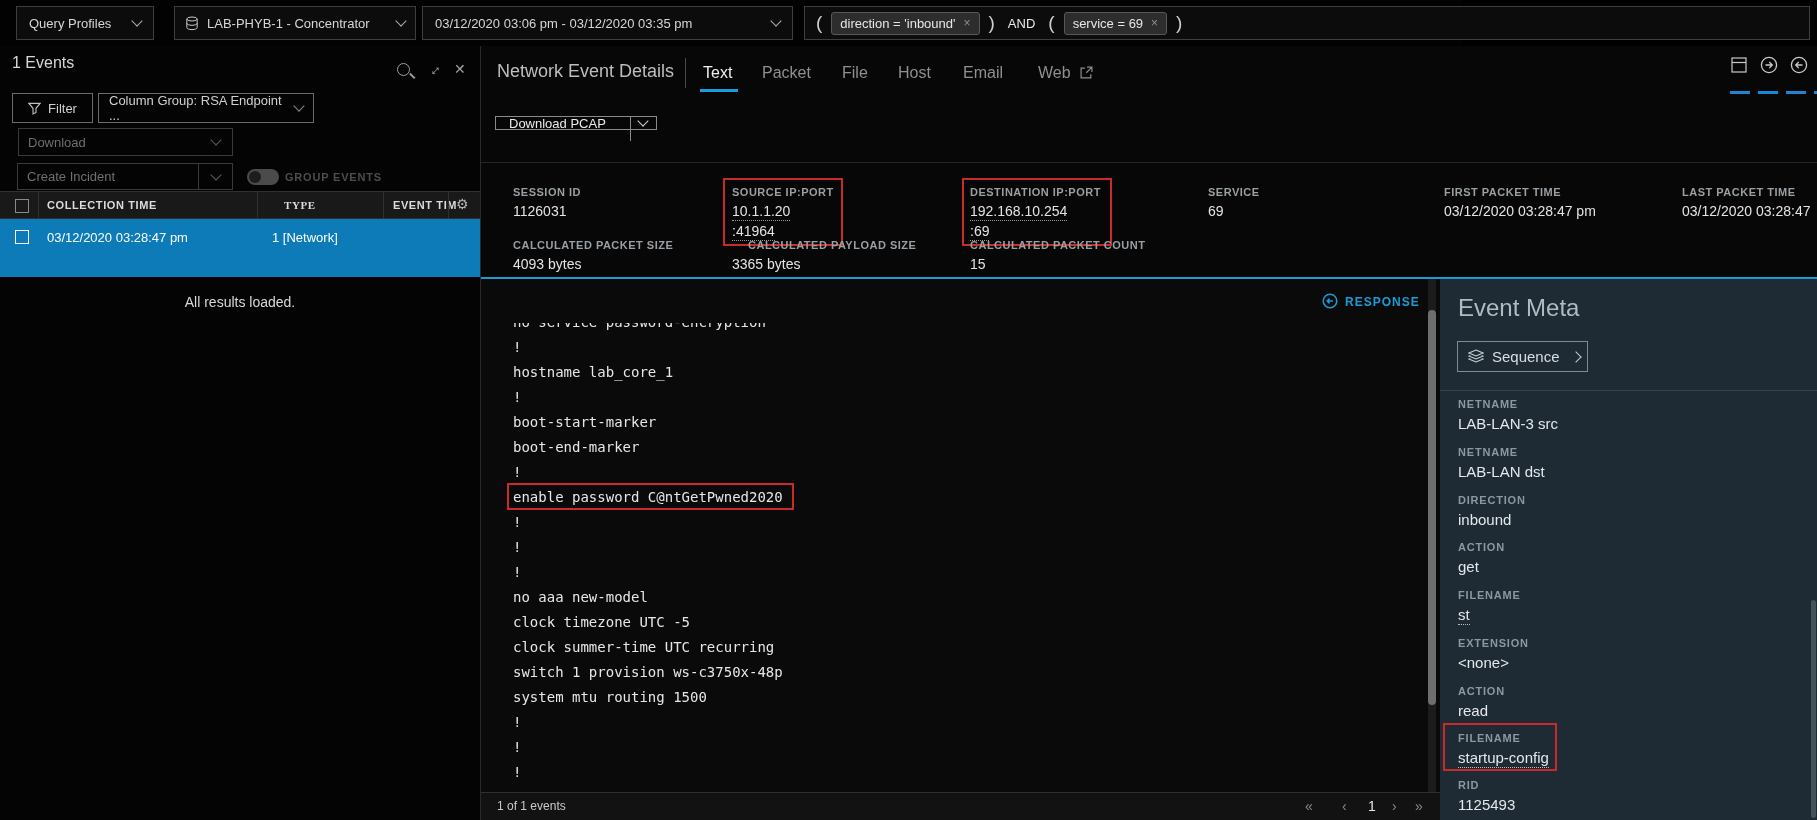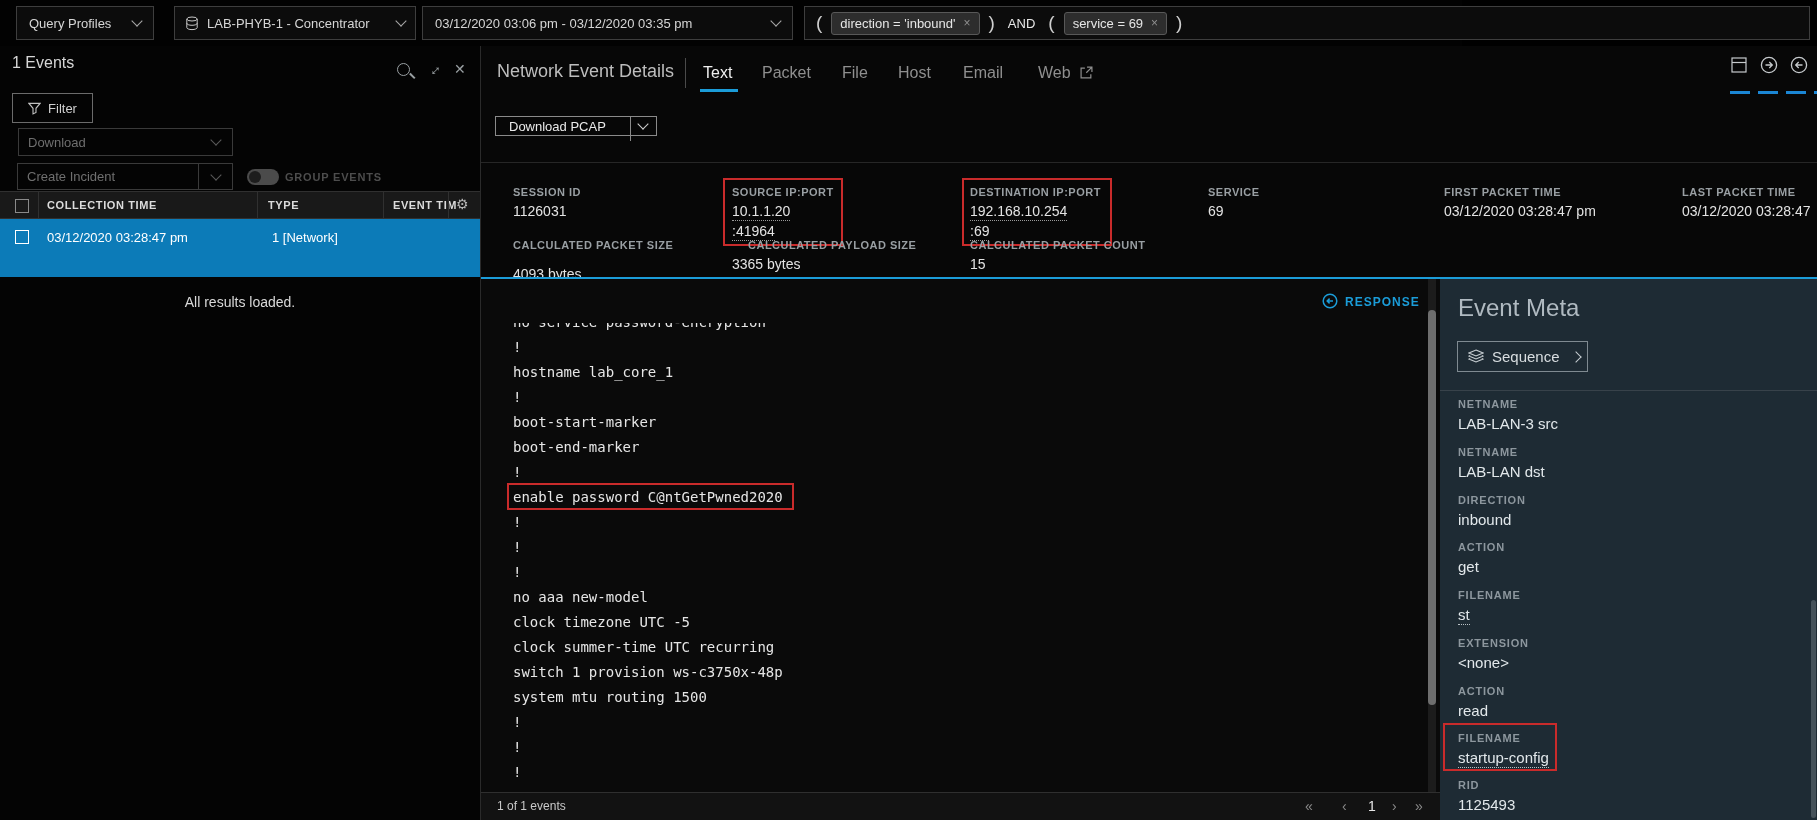--- a/index.html
+++ b/index.html
@@ -101,40 +101,44 @@
   <div class="abs" style="left:409px;top:75px;width:7px;height:1.5px;background:#9aa0a3;transform:rotate(45deg);"></div>
   <div class="abs" style="left:426px;top:60px;font-size:15px;color:#9aa0a3;transform:rotate(-45deg);">↔</div>
   <div class="abs" style="left:454px;top:61px;font-size:14px;color:#9aa0a3;">✕</div>
 
   <div class="btn" style="left:12px;top:93px;width:81px;height:30px;">
     <svg width="13" height="13" viewBox="0 0 14 14" style="margin-right:7px;">
         <path d="M1 1.5h12L8.6 6.8v4.4l-3.2 1.6V6.8z" fill="none" stroke="#c2c2c2" stroke-width="1.2"></path>
       </svg>
     <span>Filter</span>
   </div>
+  <div class="btn" style="left:98px;top:93px;width:216px;height:30px;justify-content:space-between;padding:0 10px;">
+    <span>Column Group: RSA Endpoint ...</span>
+    <span class="chev" style="border-color:#8a8a8a;"></span>
+  </div>
   <div class="btn disabled" style="left:18px;top:128px;width:215px;height:28px;">
     <span>Download</span>
     <span class="chev" style="position:absolute;right:12px;border-color:#5a5a5a;"></span>
   </div>
   <div class="btn disabled" style="left:17px;top:163px;width:216px;height:27px;">
     <span>Create Incident</span>
     <span style="position:absolute;right:33px;top:0;width:1px;height:25px;background:#3a3a3a;"></span>
     <span class="chev" style="position:absolute;right:12px;border-color:#5a5a5a;"></span>
   </div>
   <div class="toggle" style="left:247px;top:169px;">
       <span class="knob"></span>
     </div>
   <div class="abs" style="left:285px;top:171px;font-size:11px;font-weight:bold;letter-spacing:.8px;color:#4d4d4d;">GROUP EVENTS</div>
 
   <div class="thead">
     <span class="cbx" style="left:15px;top:7px;border-color:#8a8a8a;"></span>
     <span class="colsep" style="left:38px;"></span>
     <span class="th" style="left:47px;">COLLECTION TIME</span>
     <span class="colsep" style="left:257px;"></span>
-    <span class="th" style="left:268px;">TYPE</span>
+    <span class="th" style="left:284px;font-family:Liberation Serif, serif;">TYPE</span>
     <span class="colsep" style="left:383px;"></span>
     <span class="th" style="left:393px;">EVENT TIM</span>
     <span class="colsep" style="left:448px;"></span>
     <span class="th" style="left:456px;top:4px;font-size:14px;font-weight:normal;color:#b5b5b5;">⚙</span>
   </div>
 
   <div class="evrow">
     <span class="cbx" style="left:15px;top:11px;border-color:#fff;"></span>
     <span class="abs" style="left:47px;top:11px;font-size:13px;">03/12/2020 03:28:47 pm</span>
     <span class="abs" style="left:272px;top:11px;font-size:13px;">1 [Network]</span>
@@ -165,21 +169,21 @@
   <svg class="abs" style="left:1760px;top:56px;" width="18" height="18" viewBox="0 0 18 18">
       <circle cx="9" cy="9" r="7.6" fill="none" stroke="#c6cacd" stroke-width="1.3"></circle>
       <path d="M5.5 9h6.5M9.3 6l3 3-3 3" fill="none" stroke="#c6cacd" stroke-width="1.3"></path>
     </svg>
   <svg class="abs" style="left:1790px;top:56px;" width="18" height="18" viewBox="0 0 18 18">
       <circle cx="9" cy="9" r="7.6" fill="none" stroke="#c6cacd" stroke-width="1.3"></circle>
       <path d="M12.5 9H6M8.7 6l-3 3 3 3" fill="none" stroke="#c6cacd" stroke-width="1.3"></path>
     </svg>
   <div class="dash-blue"></div>
 
-  <div class="btn" style="left:495px;top:116px;width:162px;height:20px;border-color:#8a8a8a;justify-content:flex-start;padding-left:13px;color:#eaeaea;">
+  <div class="btn" style="left:495px;top:116px;width:162px;height:14px;border-color:#8a8a8a;justify-content:flex-start;padding-left:13px;color:#eaeaea;">
     <span>Download PCAP</span>
     <span style="position:absolute;left:134px;top:0;width:1px;height:24px;background:#8a8a8a;"></span>
     <span class="chev" style="position:absolute;right:9px;border-color:#cfcfcf;"></span>
   </div>
   <div class="hline" style="left:481px;top:162px;width:1336px;"></div>
 
   <span class="mlabel" style="left:513px;top:186px;">SESSION ID</span>
   <span class="mvalue" style="left:513px;top:203px;">1126031</span>
   <span class="mlabel" style="left:732px;top:186px;">SOURCE IP:PORT</span>
   <span class="mvalue dotted" style="left:732px;top:203px;">10.1.1.20</span>
@@ -190,21 +194,21 @@
   <span class="mlabel" style="left:1208px;top:186px;">SERVICE</span>
   <span class="mvalue" style="left:1208px;top:203px;">69</span>
   <span class="mlabel" style="left:1444px;top:186px;">FIRST PACKET TIME</span>
   <span class="mvalue" style="left:1444px;top:203px;">03/12/2020 03:28:47 pm</span>
   <span class="mlabel" style="left:1682px;top:186px;">LAST PACKET TIME</span>
   <span class="mvalue" style="left:1682px;top:203px;white-space:nowrap;">03/12/2020 03:28:47</span>
   <div class="redbox" style="left:723px;top:178px;width:120px;height:68px;"></div>
   <div class="redbox" style="left:962px;top:178px;width:150px;height:68px;"></div>
 
   <span class="mlabel" style="left:513px;top:239px;">CALCULATED PACKET SIZE</span>
-  <span class="mvalue" style="left:513px;top:256px;margin-top:10px;">4093 bytes</span>
+  <span class="mvalue" style="left:513px;top:256px;">4093 bytes</span>
   <span class="mlabel" style="left:748px;top:239px;">CALCULATED PAYLOAD SIZE</span>
   <span class="mvalue" style="left:732px;top:256px;">3365 bytes</span>
   <span class="mlabel" style="left:970px;top:239px;">CALCULATED PACKET COUNT</span>
   <span class="mvalue" style="left:970px;top:256px;text-align:center;">15</span>
 
   <div class="abs" style="left:481px;top:277px;width:1336px;height:2px;background:#1b9cd8;"></div>
 
   <div class="panel-bg" style="left:481px;top:279px;width:959px;height:541px;background:#0a0a0a;"></div>
 
   <svg class="abs" style="left:1322px;top:293px;" width="16" height="16" viewBox="0 0 16 16">

